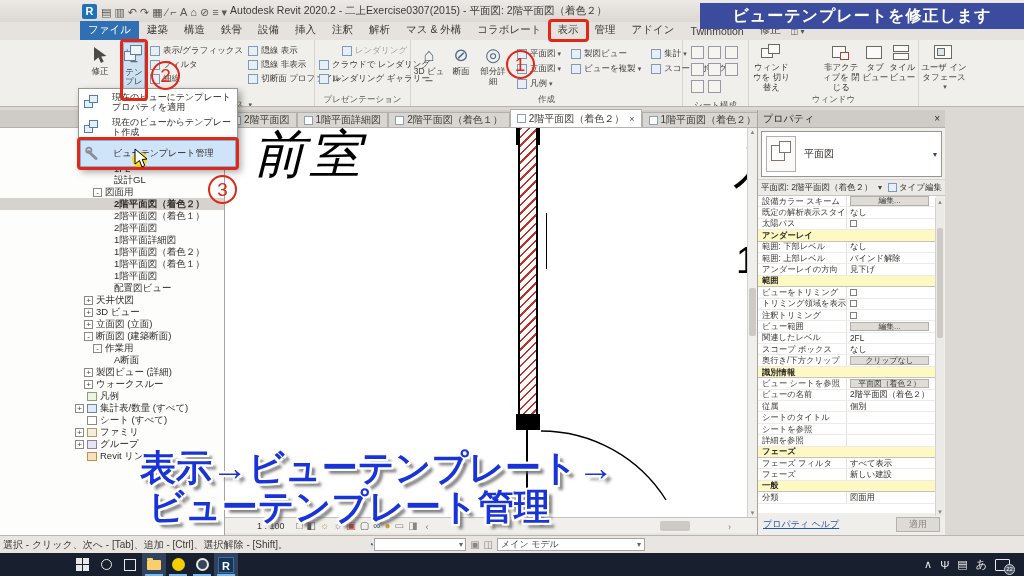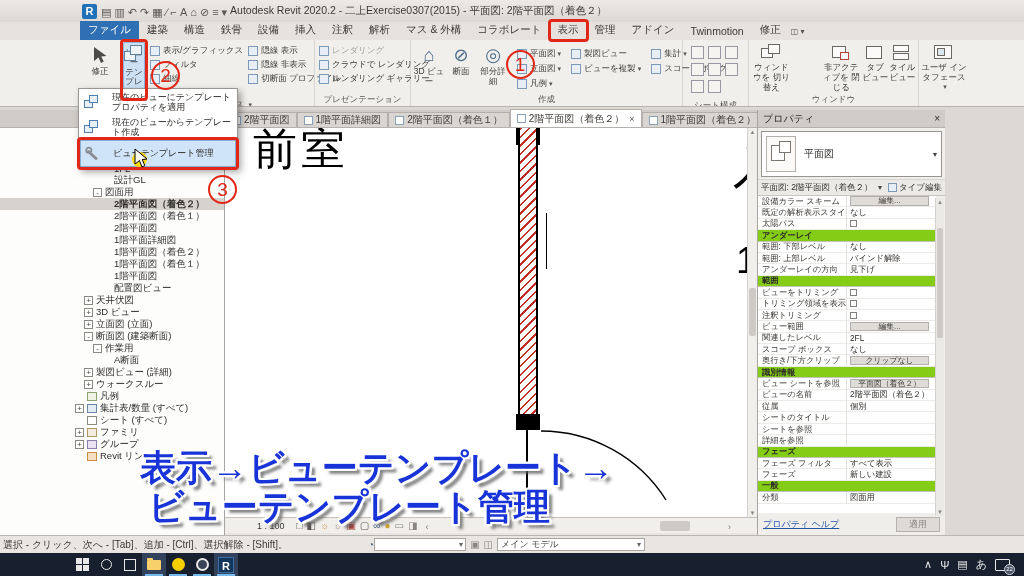--- a/index.html
+++ b/index.html
@@ -78,21 +78,21 @@
   .ticon{width:10px;height:9px;margin-right:3px;flex:0 0 auto;border:1px solid #999;}
   .ticon.legend{background:#eef3e4;border-color:#8aa36b;}
   .ticon.schedule{background:#e4ecf3;border-color:#6b86a8;}
   .ticon.sheet{background:#fff;border-color:#8c8983;}
   .ticon.family{background:#f3ede0;border-color:#b09b62;}
   .ticon.group{background:#e9e4f0;border-color:#8b7fae;}
   .ticon.link{background:#f6e0c4;border-color:#c98f3d;}
 
   
   .canvas{position:absolute;left:225px;top:128px;width:532px;height:389px;background:#fff;overflow:hidden;}
-  .roomname{position:absolute;left:28px;top:-8px;font-size:44px;color:#000;letter-spacing:4px;font-weight:500;}
+  .roomname{position:absolute;left:28px;top:-8px;font-size:52px;color:#000;letter-spacing:4px;font-weight:500;font-style:italic;}
   .roomarea{position:absolute;left:30px;top:64px;font-size:30px;color:#000;}
   .wall{position:absolute;left:293px;top:0;width:20px;height:302px;
     border-left:2.5px solid #000;border-right:2.5px solid #000;
     background:repeating-linear-gradient(135deg,#c03028 0 1.7px,#fff 1.7px 6px);}
   .wallcap{position:absolute;left:291px;width:24px;background:#000;}
   .cap-top{top:0;height:17px;}
   .cap-bot{top:286px;height:16px;}
   .doorleaf{position:absolute;left:301px;top:302px;width:1.5px;height:87px;background:#000;}
   .paraline{position:absolute;left:321px;top:85px;width:1px;height:56px;background:#000;}
   .clipnum{position:absolute;left:511px;top:112px;font-size:37px;color:#000;}
@@ -126,21 +126,21 @@
   .typedrop{font-size:8px;color:#444;}
   .typerow{height:17px;margin-top:2px;background:#eceae6;border-top:1px solid #d8d4cf;border-bottom:1px solid #c9c5c0;
     display:flex;align-items:center;font-size:8.5px;color:#2e2c29;padding:0 3px;white-space:nowrap;}
   .typerow .sel{flex:1;overflow:hidden;}
   .teicon{width:9px;height:9px;border:1px solid #7d9bb8;background:#e8eef5;margin:0 2px 0 6px;flex:0 0 auto;}
   .prows{position:relative;flex:1;background:#fff;overflow:hidden;margin-right:9px;}
   .prow{display:flex;height:11.4px;border-bottom:1px solid #edebe7;align-items:center;}
   .plab{width:88px;padding-left:4px;font-size:8.3px;color:#3c3a36;overflow:hidden;white-space:nowrap;flex:0 0 auto;}
   .pval{flex:1;border-left:1px solid #e4e1dd;padding-left:3px;font-size:8.3px;color:#2e2c29;
     overflow:hidden;white-space:nowrap;height:100%;display:flex;align-items:center;}
-  .pgroup{height:11.4px;background:#84cc16;font-size:8.3px;font-weight:bold;color:#2e2c29;
+  .pgroup{height:11.4px;background:#fef9c3;font-size:8.3px;font-weight:bold;color:#2e2c29;
     display:flex;align-items:center;padding-left:4px;border-bottom:1px solid #c5c1bc;}
   .pbtn{background:#dfdcd8;border:1px solid #b3afaa;font-size:7.8px;color:#3c3a36;height:9.5px;
     line-height:8px;text-align:center;width:92%;}
   .pchk{width:7px;height:7px;border:1px solid #82807b;background:#fff;}
   .pscroll{position:absolute;right:0;top:88px;width:9px;height:318px;background:#eceae6;border-left:1px solid #d5d1cc;}
   .pscroll .thumb{position:absolute;left:1px;top:30px;width:6px;height:110px;background:#cdc9c4;border-radius:2px;}
   .pscroll .arr{position:absolute;left:0;width:8px;text-align:center;font-size:6px;color:#8a8781;}
   .pfoot{height:22px;display:flex;align-items:center;justify-content:space-between;padding:0 5px;}
   .phelp{font-size:9px;color:#2456a8;text-decoration:underline;white-space:nowrap;}
   .papply{width:44px;height:15px;background:#dedbd7;border:1px solid #b5b1ac;color:#8a8782;
@@ -202,20 +202,21 @@
 
 <div id="app">
 
   <div class="titlebar">
     <div class="qat">
       <span class="applogo">R</span>
       <span id="qat-icons"><span class="qicon" style="margin-right: 3px;">▤</span><span class="qicon" style="margin-right: 3px;">▥</span><span class="qicon" style="margin-right: 3px;">↶</span><span class="qicon" style="margin-right: 3px;">↷</span><span class="qicon" style="margin-right: 3px;">▦</span><span class="qicon" style="margin-right: 3px;">∕</span><span class="qicon" style="margin-right: 3px;">⌐</span><span class="qicon" style="margin-right: 3px;">A</span><span class="qicon" style="margin-right: 3px;">⌂</span><span class="qicon" style="margin-right: 3px;">⊘</span><span class="qicon" style="margin-right: 3px;">≡</span><span class="qicon" style="margin-right: 3px;">▾</span></span>
     </div>
     <span class="titletext">Autodesk Revit 2020.2 - 二上Exercise0307(2015) - 平面図: 2階平面図（着色２）</span>
   </div>
+  <div class="banner">ビューテンプレートを修正します</div>
 
   <div class="tabrow" id="tabrow">
       <div class="rtab file">ファイル</div>
       <div class="rtab">建築</div>
       <div class="rtab">構造</div>
       <div class="rtab">鉄骨</div>
       <div class="rtab">設備</div>
       <div class="rtab">挿入</div>
       <div class="rtab">注釈</div>
       <div class="rtab">解析</div>
@@ -281,21 +282,21 @@
               <div class="sicon"></div>
               <span>切断面 プロファイル</span>
             </div>
           </div>
       </div>
       <div class="plabel"><span>グラフィックス</span> <span class="dropmark">▾</span></div>
     </div>
 
     <div class="panel" style="width:96px;">
       <div class="pcontent">
-          <div class="smallcol" id="render-rows" style="margin-left:2px;">
+          <div class="smallcol" id="render-rows" style="margin-left:2px;align-items:center;">
             <div class="srow dim">
               <div class="sicon"></div>
               <span>レンダリング</span>
             </div>
             <div class="srow">
               <div class="sicon"></div>
               <span>クラウドで レンダリング</span>
             </div>
             <div class="srow">
               <div class="sicon"></div>

